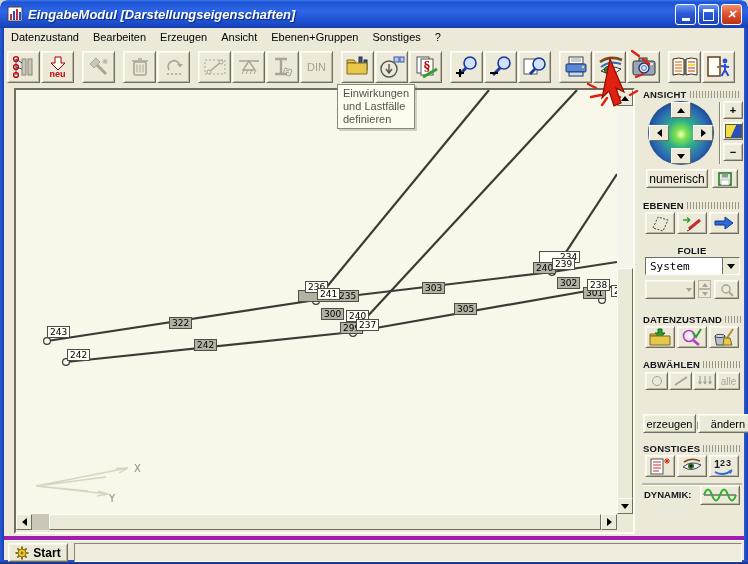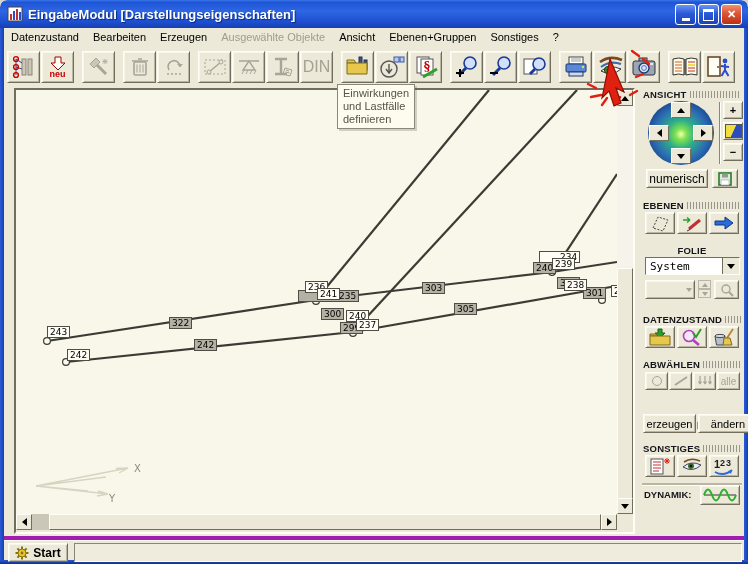--- a/index.html
+++ b/index.html
@@ -1,21 +1,21 @@
 <!DOCTYPE html>
 <html><head>
 <meta charset="utf-8">
 <style>
   html,body{margin:0;padding:0;background:#d8d4c8;font-family:"Liberation Sans",sans-serif;}
   #win{position:relative;width:748px;height:564px;background:#ece9d8;overflow:hidden;
        border-radius:7px 7px 0 0;}
   
   #titlebar{position:absolute;left:0;top:0;width:748px;height:28px;
     background:linear-gradient(180deg,#3a76e8 0%,#1e55d6 8%,#2e66e4 40%,#1c4ecf 80%,#1640ad 100%);
-    border-radius:7px 7px 0 0;display:flex;align-items:center;color:#fff;}
+    border-radius:7px 7px 0 0;display:flex;align-items:center;color:#fff;font-style:italic;}
   #win-icon{width:16px;height:16px;margin:0 5px 0 7px;}
   #title-text{font-size:13px;font-weight:bold;text-shadow:1px 1px 1px #0a2a7a;white-space:nowrap;}
   #tb-btns{position:absolute;right:6px;top:4px;display:flex;gap:2px;}
   .capbtn{width:21px;height:21px;border-radius:3px;border:1px solid #fff;
     display:flex;align-items:center;justify-content:center;color:#fff;font-size:11px;font-weight:bold;
     background:linear-gradient(180deg,#6a96f4,#2a5ad8 45%,#1c44b8);box-sizing:border-box;}
   .capbtn.close{background:linear-gradient(180deg,#f0906e,#dd5436 45%,#bc3012);}
   .glyph-min{width:8px;height:3px;background:#fff;margin-top:9px;}
   .glyph-max{width:9px;height:8px;border:1px solid #fff;border-top:3px solid #fff;}
   .sideborder{position:absolute;top:28px;width:4px;height:532px;background:linear-gradient(90deg,#2a5ad8,#1640ad);}
@@ -27,21 +27,21 @@
   .menu-item.disabled{color:#a09d8e;}
   
   #toolbar{position:absolute;left:4px;top:46px;width:740px;height:42px;display:flex;gap:8px;padding-left:3px;align-items:center;box-sizing:border-box;text-align:right;}
   .tgroup{display:flex;gap:1px;}
   .tbtn{width:33px;height:32px;background:#ece9d8;box-sizing:border-box;
     border-top:1px solid #fffef6;border-left:1px solid #fffef6;border-right:1px solid #716e5e;border-bottom:1px solid #716e5e;
     box-shadow:inset 1px 1px 0 #f8f6ea,inset -1px -1px 0 #b9b6a5;
     display:flex;flex-direction:column;align-items:center;justify-content:center;overflow:visible;}
   .tbtn svg{display:block;}
   .neu-label{font-size:9px;font-weight:bold;color:#c40000;line-height:8px;margin-top:-1px;}
-  .din-label{font-size:16px;color:#a5a295;letter-spacing:0;}
+  .din-label{font-size:11px;color:#a5a295;letter-spacing:0;}
   
   #tooltip{position:absolute;left:337px;top:84px;z-index:40;background:#fdfcef;border:1px solid #8a887a;
     box-shadow:2px 2px 0 rgba(90,88,70,.25);padding:2px 5px;font-size:11px;color:#55534a;line-height:13px;white-space:nowrap;}
   
   #frame{position:absolute;left:14px;top:88px;width:621px;height:446px;box-sizing:border-box;
     border-top:2px solid #6f6d5e;border-left:2px solid #6f6d5e;border-right:2px solid #fffef4;border-bottom:2px solid #fffef4;background:#ece9d8;}
   #canvas{position:absolute;left:0;top:0;width:601px;height:424px;background:#f9f7e9;overflow:hidden;}
   #canvas svg{position:absolute;left:0;top:0;}
   .member-line{fill:none;stroke:#3b3b36;stroke-width:2.2;}
   .node-dot{fill:#fdfbf0;stroke:#3b3b36;stroke-width:1.2;}
@@ -129,21 +129,20 @@
     </div>
   </div>
   <div id="border-l" class="sideborder"></div>
   <div id="border-r" class="sideborder"></div>
   <div id="border-b"></div>
 
   <div id="menubar">
       <div class="menu-item">Datenzustand</div>
       <div class="menu-item">Bearbeiten</div>
       <div class="menu-item">Erzeugen</div>
-      <div class="menu-item disabled">Ausgewählte Objekte</div>
       <div class="menu-item">Ansicht</div>
       <div class="menu-item">Ebenen+Gruppen</div>
       <div class="menu-item">Sonstiges</div>
       <div class="menu-item">?</div>
     </div>
 
   <div id="toolbar">
     <div class="tgroup">
       <div class="tbtn">
         <svg width="26" height="24" viewBox="0 0 26 24">
@@ -357,21 +356,21 @@
           <div class="elabel" style="left: 541px; top: 187px;">302</div>
           <div class="elabel" style="left: 567px; top: 197px;">301</div>
           <div class="nlabel" style="left: 31px; top: 236px;">243</div>
           <div class="nlabel" style="left: 51px; top: 259px;">242</div>
           <div class="nlabel" style="left: 289px; top: 191px;">236</div>
           <div class="nlabel" style="left: 301px; top: 198px;">241</div>
           <div class="nlabel" style="left: 330px; top: 220px;">240</div>
           <div class="nlabel" style="left: 340px; top: 229px;">237</div>
           <div class="nlabel" style="left: 523px; top: 161px; padding-left: 20px;">234</div>
           <div class="nlabel" style="left: 536px; top: 168px;">239</div>
-          <div class="nlabel" style="left: 548px; top: 189px;">238</div>
+          <div class="nlabel" style="left: 571px; top: 189px;">238</div>
           <div class="nlabel" style="left: 595px; top: 195px;">23</div>
         </div>
     </div>
     <div id="vsb">
       <div class="sb-btn" style="left:0;top:0;">
           <div class="tri up"></div>
         </div>
       <div id="vsb-thumb"></div>
       <div class="sb-btn" style="left:0;top:408px;">
           <div class="tri down"></div>

